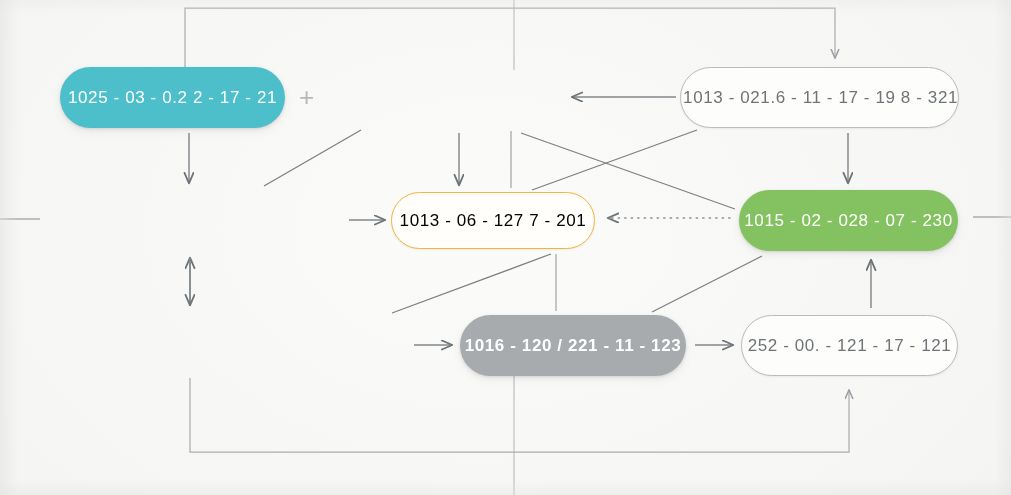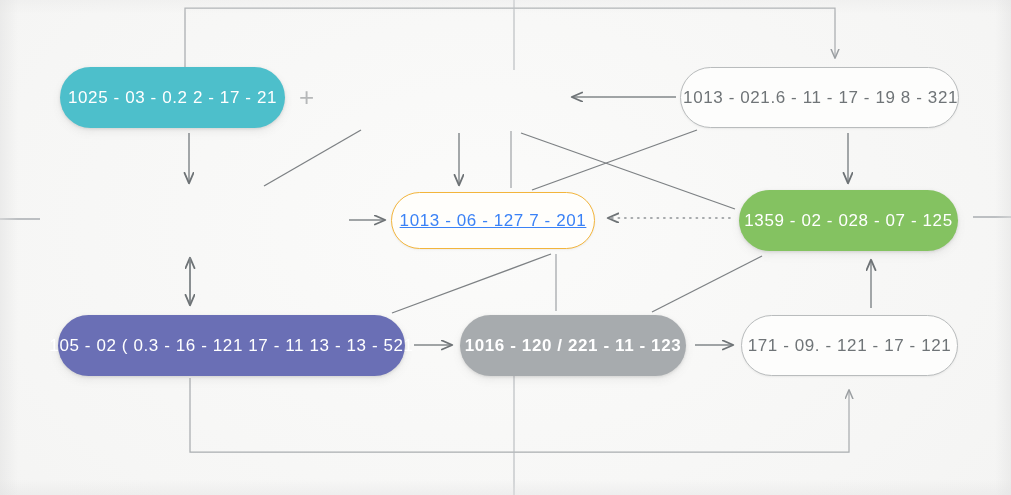--- a/index.html
+++ b/index.html
@@ -59,23 +59,22 @@
   .outline-node {
     background: #fdfdfc;
     border: 1.6px solid #b9bcbd;
     color: #6f7477;
     font-size: 17px;
     border-radius: 999px;
     box-shadow: 0 1px 2px rgba(120,120,120,0.10);
   }
   .outline-node.accent {
     border-color: #f3b53c;
-    color: #3b82f6;
+    color: #000000;
     background: #fffefb;
-    text-decoration: underline;
   }
   .plus-op {
     position: absolute;
     color: #b6b8b9;
     font-size: 26px;
     font-weight: 300;
     line-height: 1;
     z-index: 4;
     user-select: none;
   }
@@ -190,28 +189,25 @@
   <div class="node outline-node" style="left:680px; top:67px; width:279px; height:61px;justify-content:flex-end;">
     <span class="node-label">1013 - 021.6 - 11 - 17 - 19 8 - 321</span>
   </div>
 
 
   <div class="node outline-node accent" style="left:391px; top:192px; width:204px; height:57px;">
     <span class="node-label">1013 - 06 - 127 7 - 201</span>
   </div>
 
   <div class="node fill-node" style="left:739px; top:190px; width:219px; height:61px; background:#84c261;">
-    <span class="node-label">1359 - 02 - 028 - 07 - 125</span>
-  </div>
-
-  <div class="node fill-node" style="left:58px; top:315px; width:347px; height:61px; background:#6a6fb5;">
-    <span class="node-label">105 - 02 ( 0.3 - 16 - 121 17 - 11 13 - 13 - 521</span>
-  </div>
+    <span class="node-label">1015 - 02 - 028 - 07 - 230</span>
+  </div>
+
 
   <div class="node fill-node" style="left:460px; top:315px; width:226px; height:61px; background:#a7abae;font-weight:bold;">
     <span class="node-label">1016 - 120 / 221 - 11 - 123</span>
   </div>
 
   <div class="node outline-node" style="left:741px; top:315px; width:217px; height:61px;">
-    <span class="node-label">171 - 09. - 121 - 17 - 121</span>
+    <span class="node-label">252 - 00. - 121 - 17 - 121</span>
   </div>
 
 </div>
 
 </body></html>

